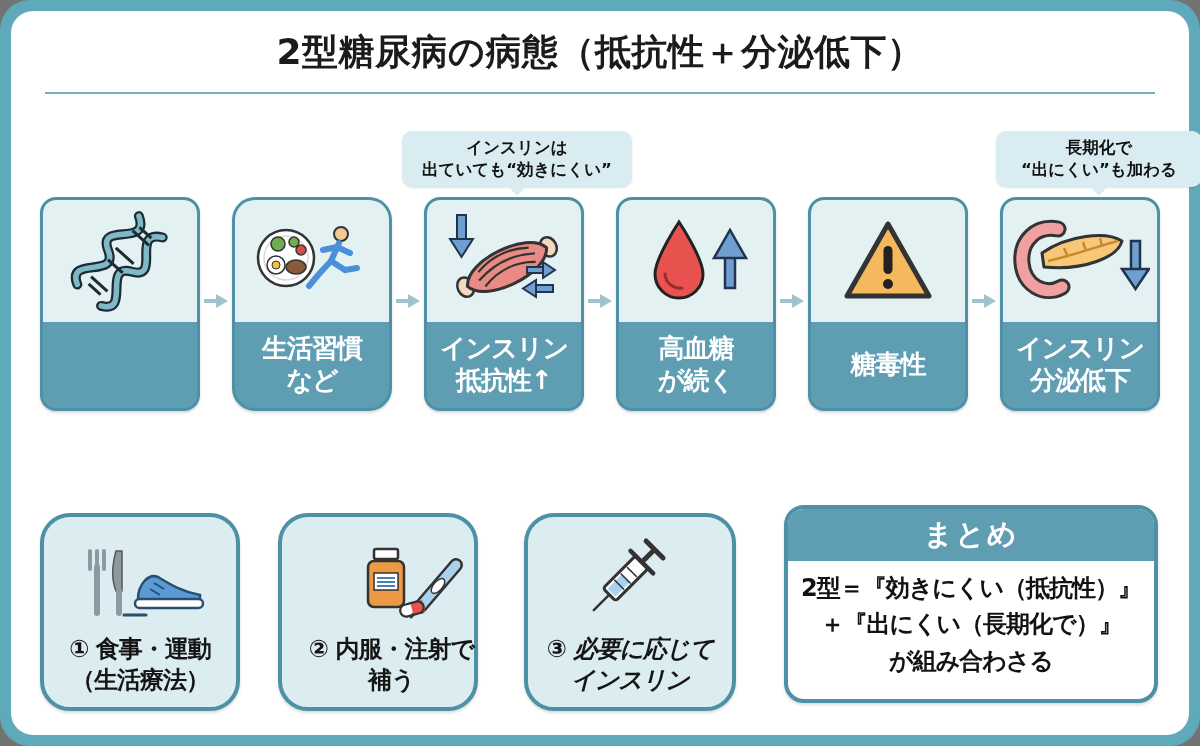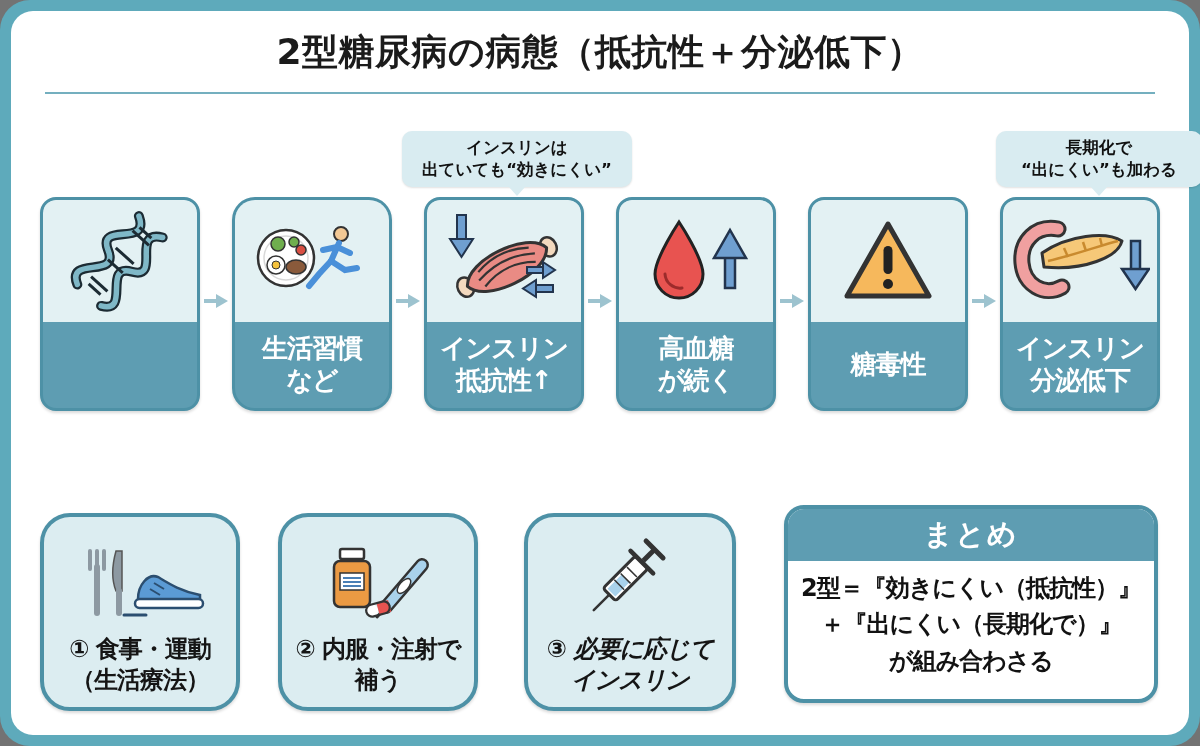--- a/index.html
+++ b/index.html
@@ -35,21 +35,21 @@
   .fb4{left:616px;} .fb5{left:808px;} .fb6{left:1000px;}
 
   .flow-arrow{position:absolute;top:292px;width:28px;height:18px;}
   .fa1{left:202px;} .fa2{left:394px;} .fa3{left:586px;} .fa4{left:778px;} .fa5{left:970px;}
 
   
   .treat-box{position:absolute;top:505px;height:198px;box-sizing:border-box;
              background:#DCEDF1;border:4px solid #4D91A6;border-radius:30px;
              display:flex;flex-direction:column;align-items:center;
              box-shadow:0 2px 3px rgba(0,0,0,.15);margin-top:8px;}
-  .tb1{left:40px;width:200px;} .tb2{left:278px;width:200px;} .tb3{left:524px;width:212px;font-style:italic;}
+  .tb1{left:40px;width:200px;} .tb2{left:278px;width:200px;align-items:flex-end;} .tb3{left:524px;width:212px;font-style:italic;}
   .treat-icon{height:96px;display:flex;align-items:flex-end;justify-content:center;padding-top:10px;}
   .treat-label{flex:1;display:flex;align-items:center;justify-content:center;
                color:#151515;font-size:24px;line-height:1.3;text-align:center;
                white-space:pre-line;letter-spacing:-1px;}
 
   
   .summary{position:absolute;left:784px;top:505px;width:374px;height:198px;box-sizing:border-box;
            background:#fff;border:4px solid #4D91A6;border-radius:20px;overflow:hidden;
            box-shadow:0 2px 3px rgba(0,0,0,.15);}
   .summary-header{height:52px;background:#5E9DB2;color:#fff;font-size:29px;

